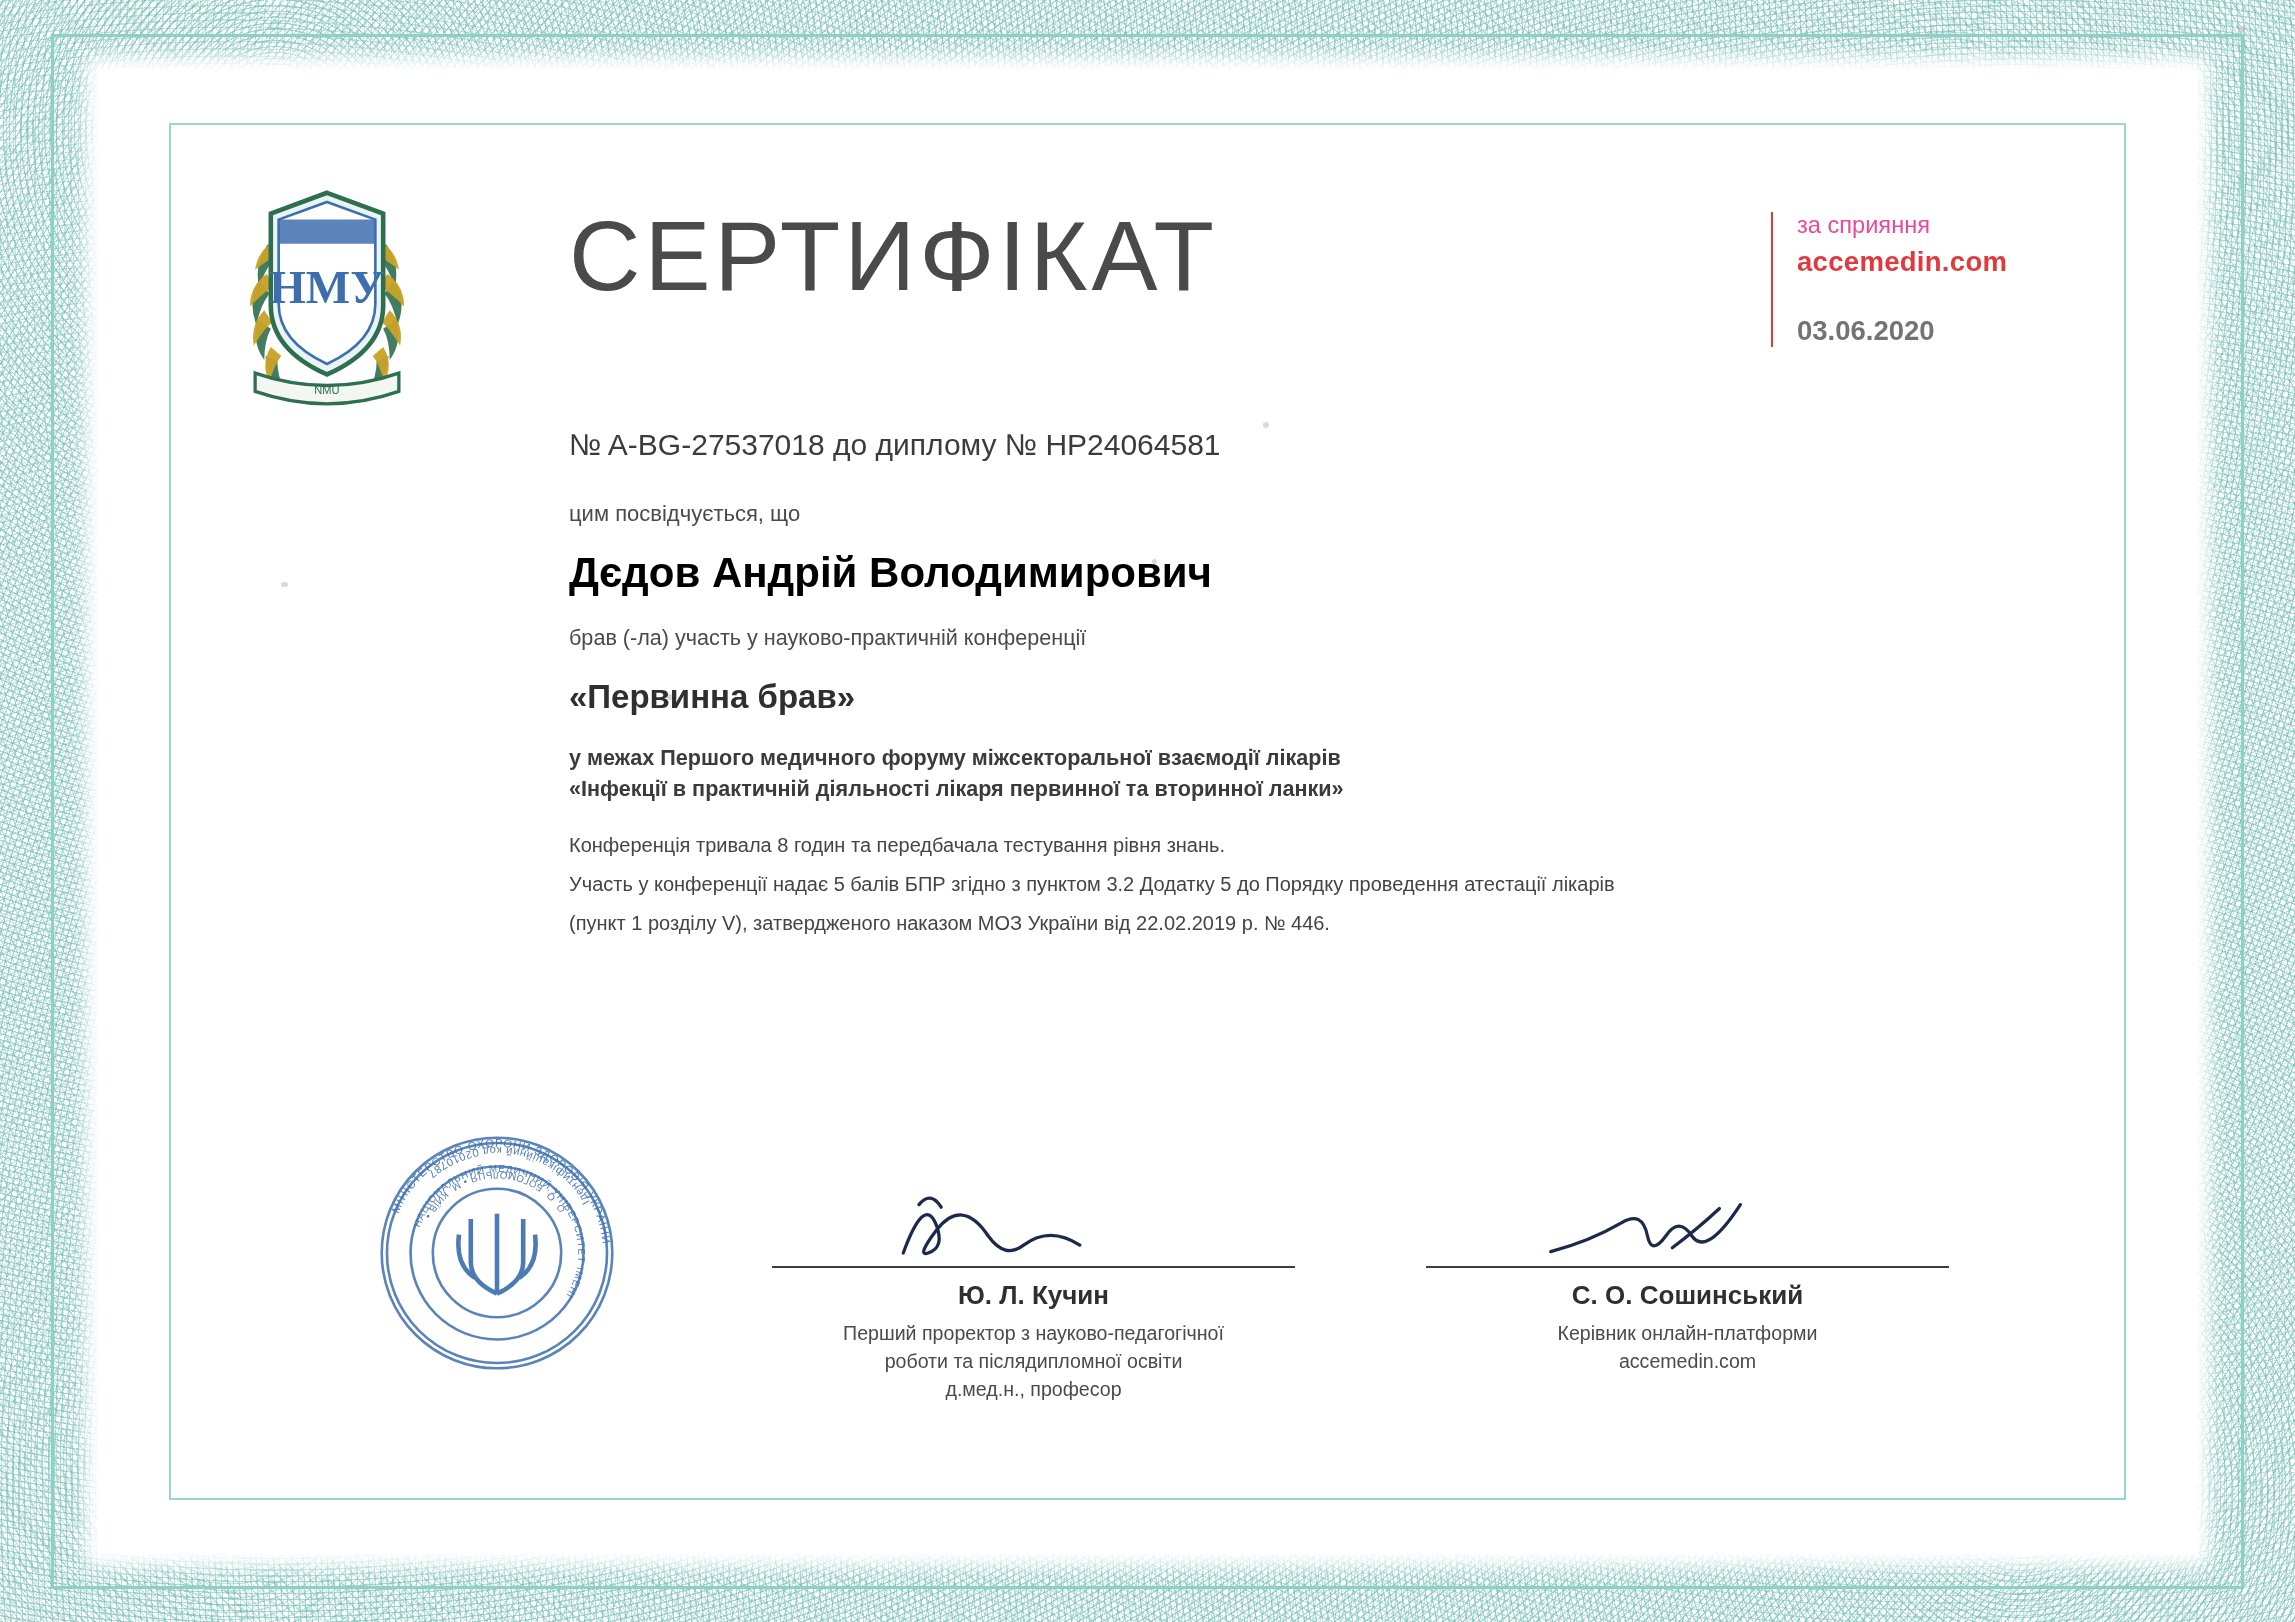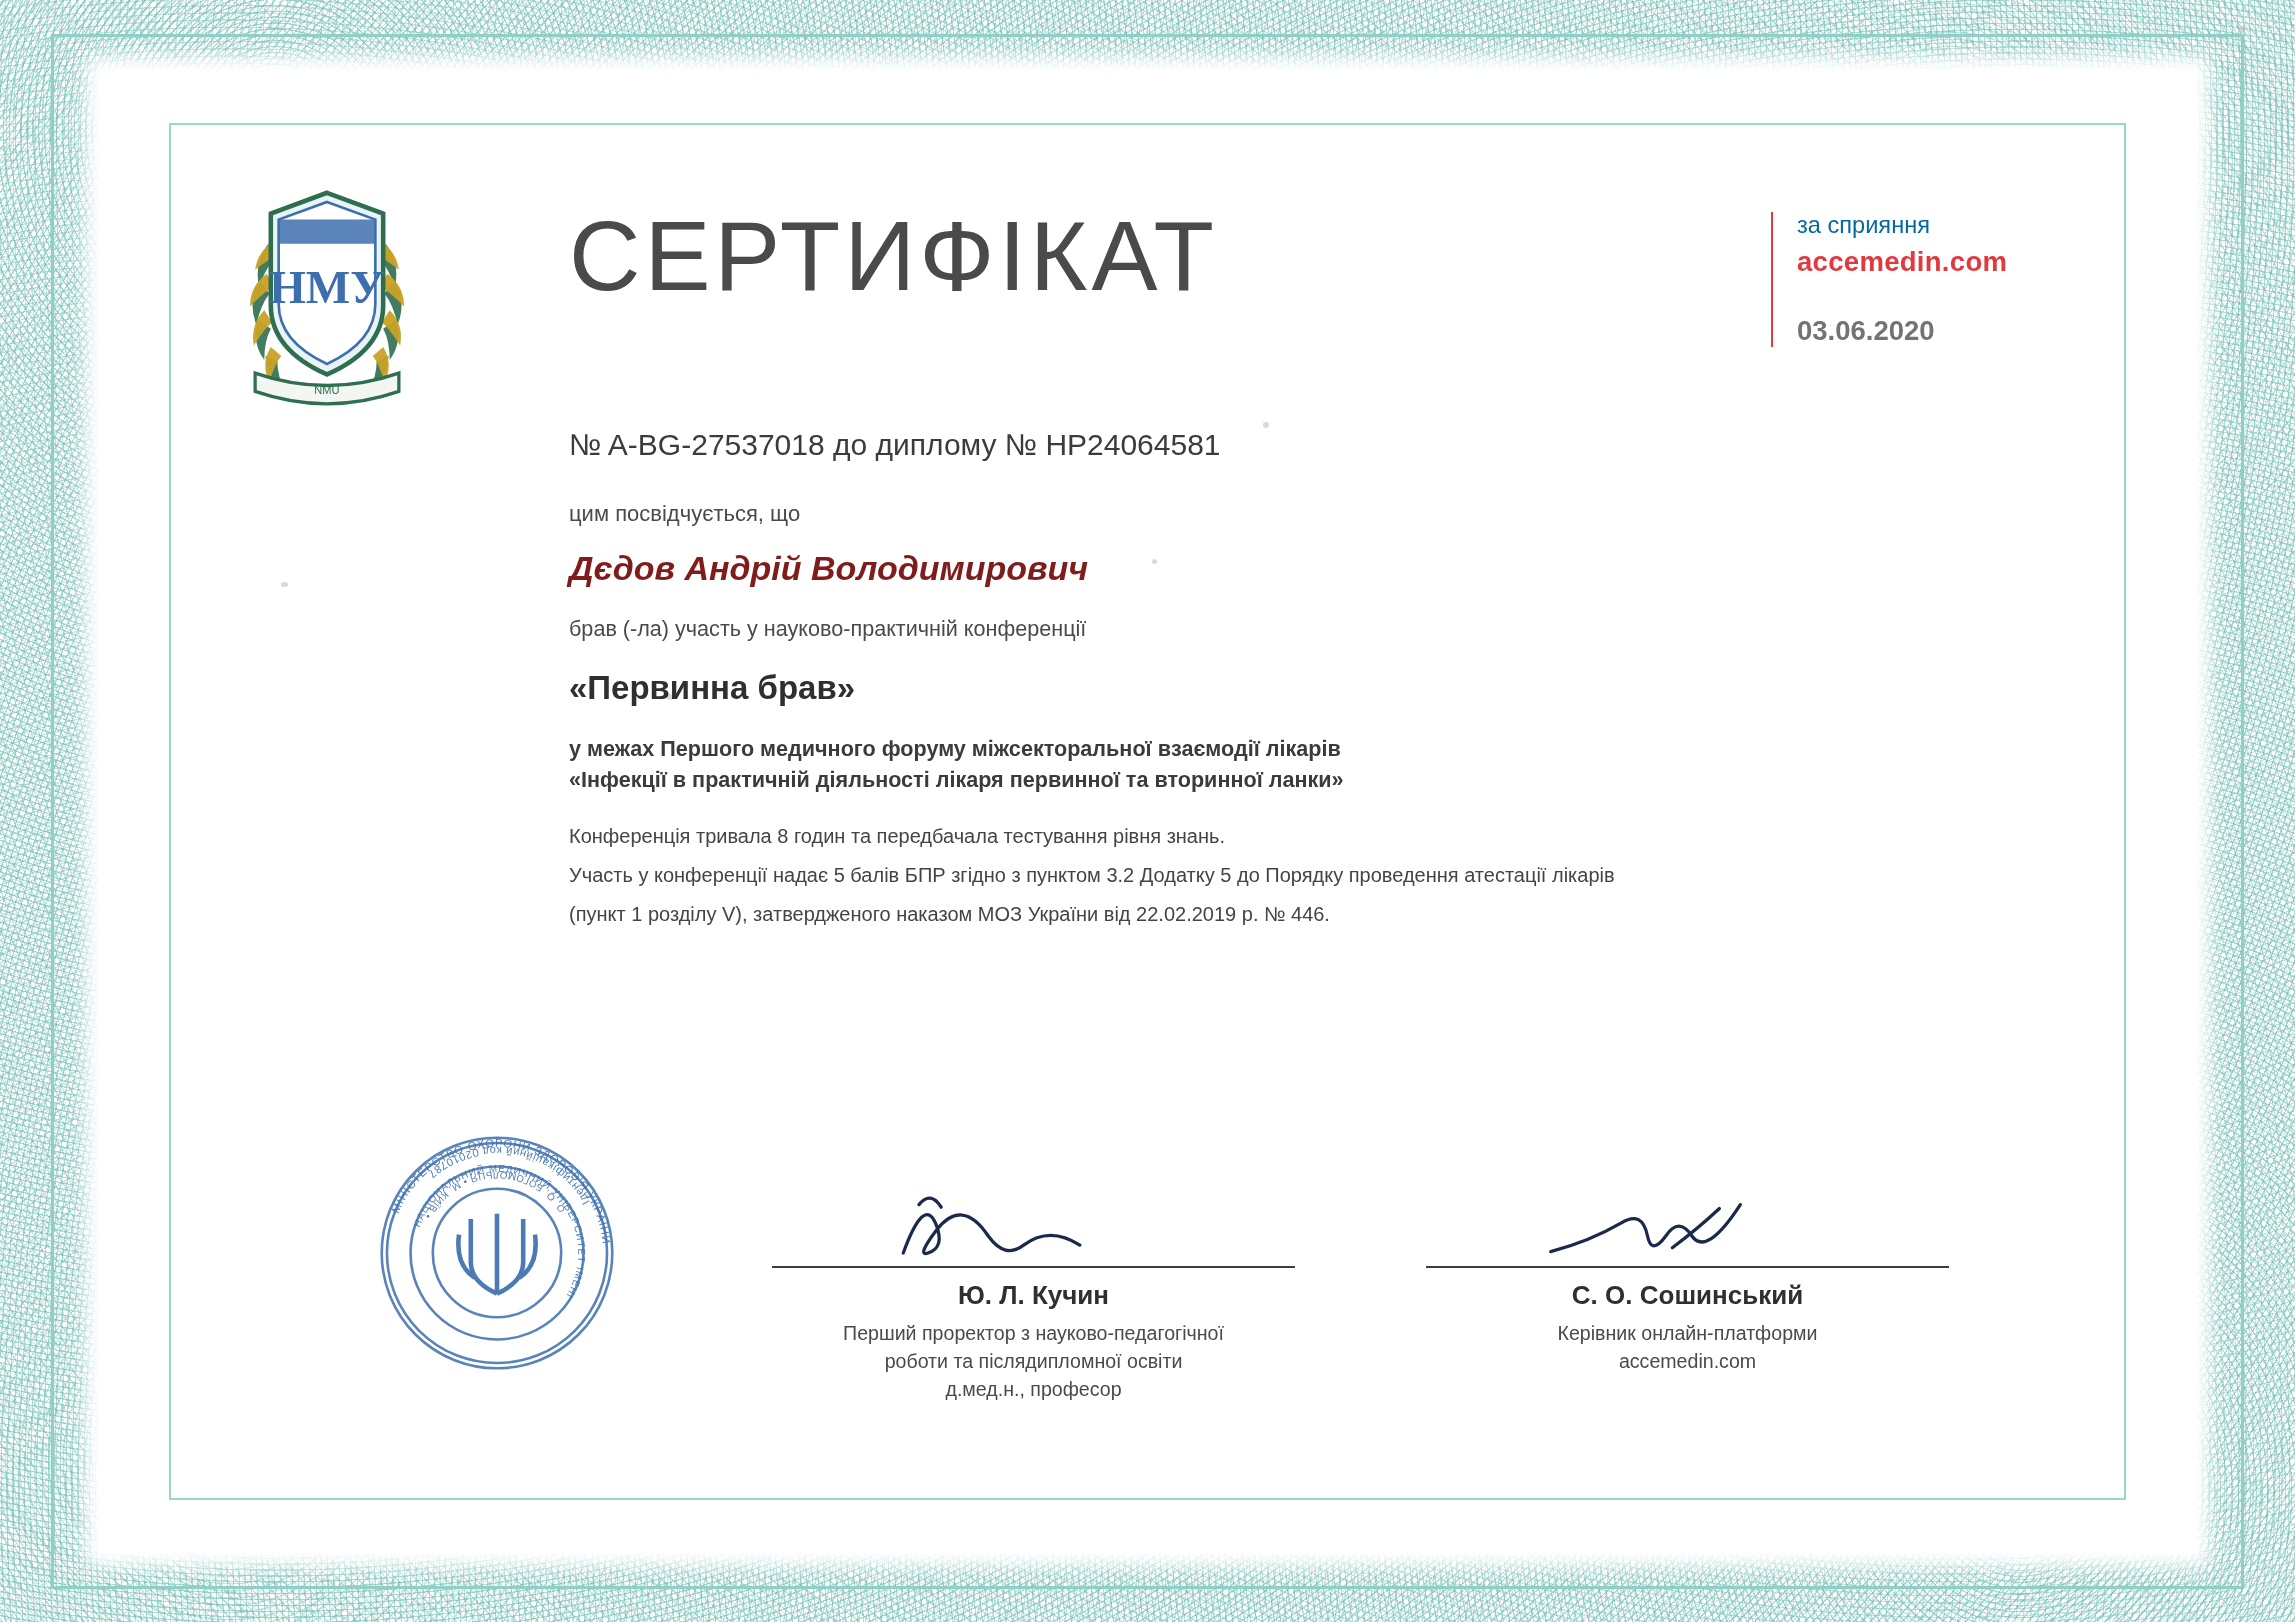--- a/index.html
+++ b/index.html
@@ -103,21 +103,21 @@
     position: absolute;
     right: 19.6px;
     top: 65px;
     width: 308px;
     padding-left: 23.6px;
     border-left: 2.6px solid #e03a3e;
     box-sizing: border-box;
   }
   .sponsor-pre {
     font-size: 23.6px;
-    color: #0369a1;
+    color: #ec4899;
     margin-bottom: 6.5px;
     text-align: left;
   }
   .sponsor-site {
     font-size: 27.5px;
     font-weight: bold;
     color: #e03a3e;
     letter-spacing: 0.3px;
   }
   .sponsor-date {
@@ -140,25 +140,24 @@
     font-weight: 400;
     color: #3b3b3b;
     margin-bottom: 39px;
   }
   .line-certifies {
     font-size: 22px;
     color: #4a4a4a;
     margin-bottom: 22px;
   }
   .recipient {
-    font-size: 34px;
-    font-weight: bold;
-    color: #7f1d1d;
+    font-size: 42px;
+    font-weight: bold;
+    color: #000000;
     margin-bottom: 27.5px;
-    font-style: italic;
   }
   .line-participated {
     font-size: 21.6px;
     color: #4a4a4a;
     margin-bottom: 27.5px;
   }
   .event-title {
     font-size: 33px;
     font-weight: bold;
     color: #2f2f2f;

